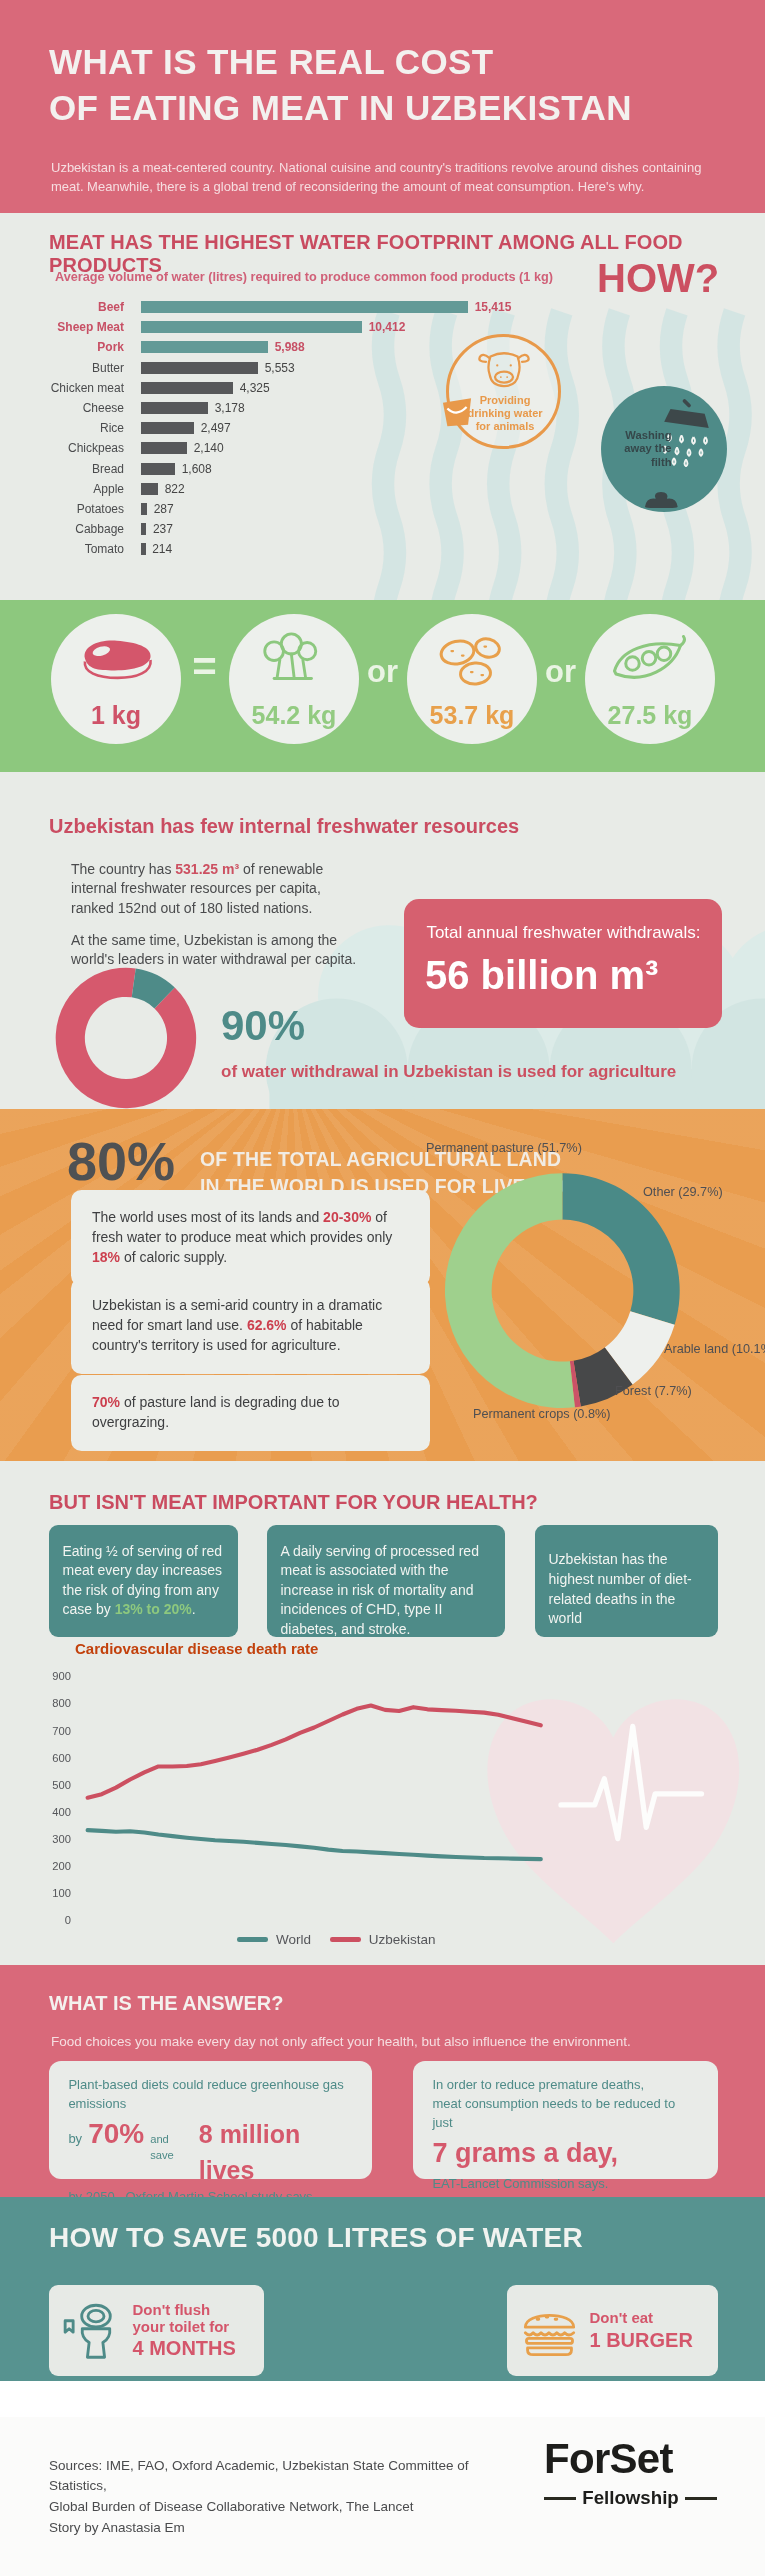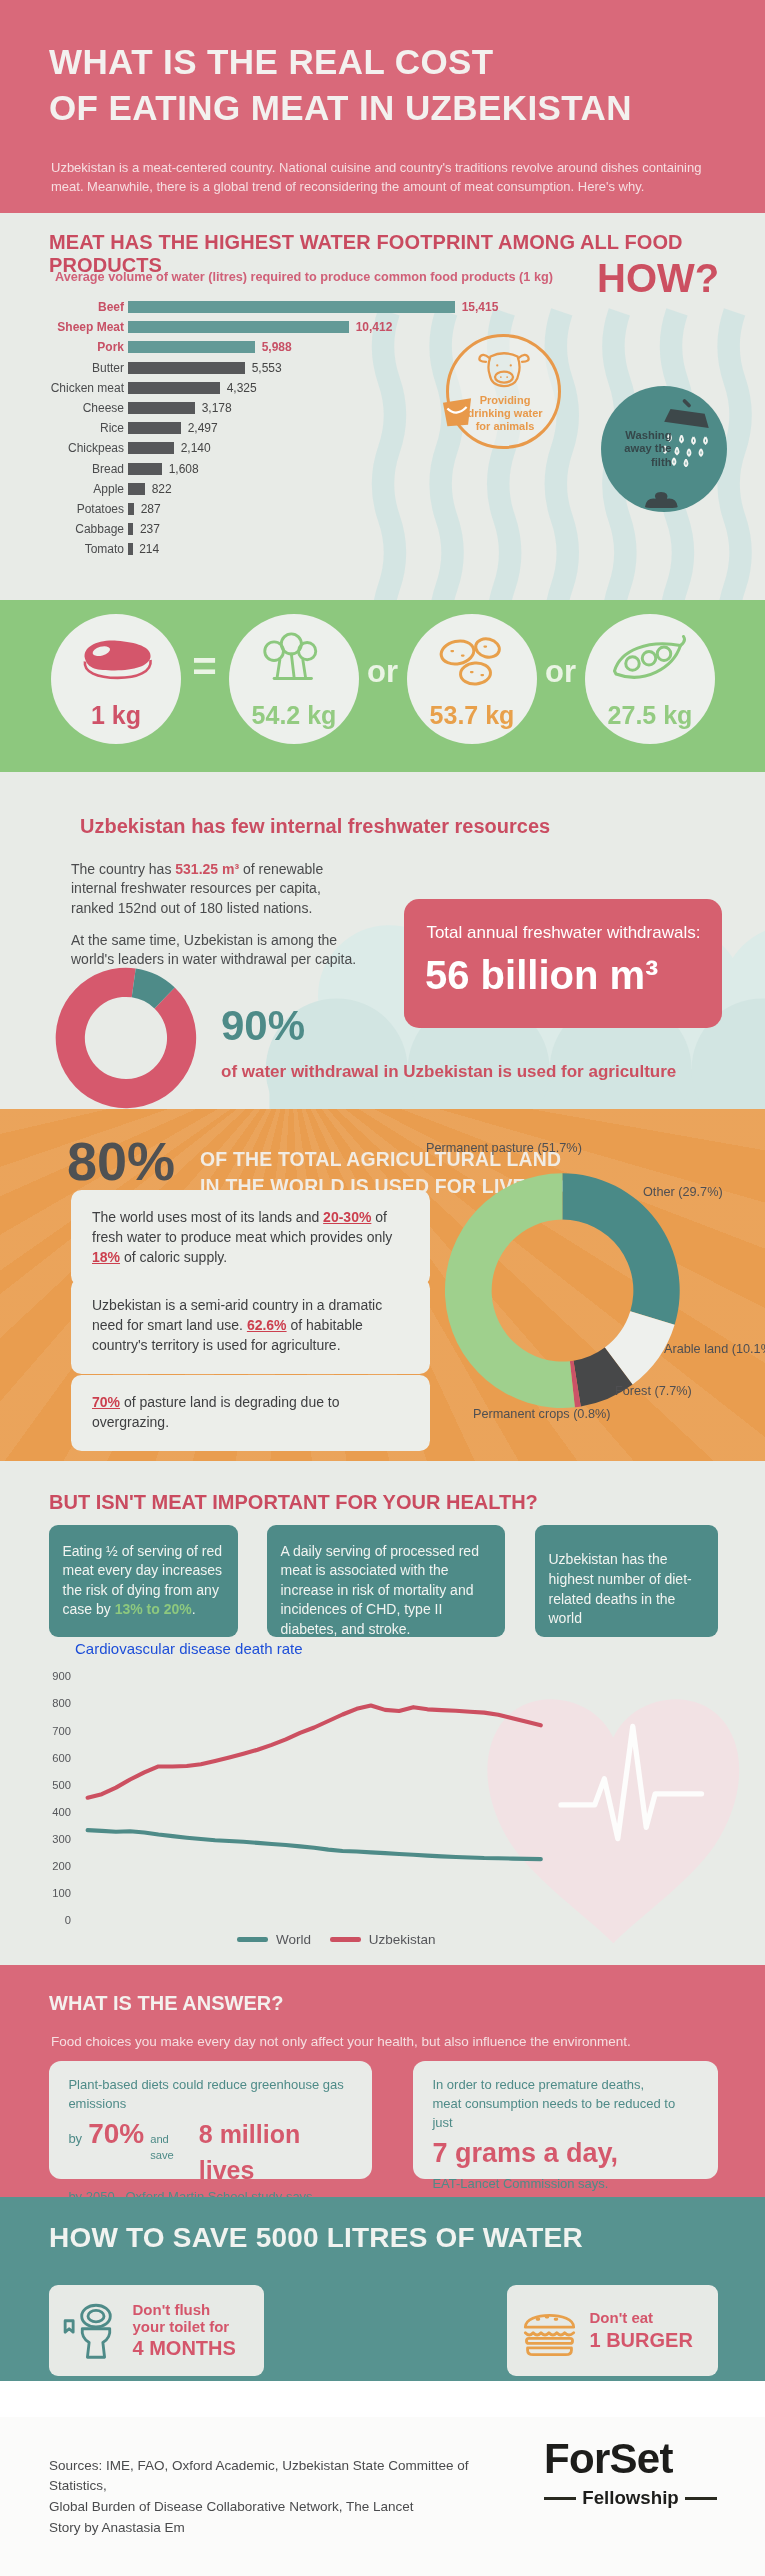--- a/index.html
+++ b/index.html
@@ -25,21 +25,21 @@
   .main-title{left:49px;top:39px;color:#f3f1ef;font-size:35px;font-weight:800;
               line-height:1.32;letter-spacing:0.4px;}
   .header-sub{left:51px;top:159px;width:658px;color:#f6dee1;font-size:13px;line-height:1.45;}
 
   
   .water-heading{left:49px;top:18px;color:#c94b60;font-size:20px;font-weight:800;letter-spacing:0.1px;}
   .water-sub{left:55px;top:57px;color:#d06078;font-size:12.7px;font-weight:700;}
   .how-label{left:597px;top:43px;color:#cc5061;font-size:40px;font-weight:800;}
   #bars{left:43px;top:84px;width:523px;height:269px;}
   .bar-row{position:absolute;left:0;height:20px;display:flex;align-items:center;}
-  .bar-label{width:81px;text-align:right;margin-right:4px;font-size:12px;color:#4a4b4d;}
+  .bar-label{width:81px;text-align:right;margin-right:17px;font-size:12px;color:#4a4b4d;}
   .bar-label.hl{color:#c75065;font-weight:700;}
   .bar{height:12px;}
   .bar-teal{background:#639a97;}
   .bar-gray{background:#57585a;}
   .bar-value{margin-left:6.7px;font-size:12px;color:#454545;}
   .bar-value.hl{color:#c75065;font-weight:700;}
   .circle{position:absolute;border-radius:50%;}
   #circle-providing{left:446px;top:121px;width:109px;height:109px;border:3.7px solid #e8994a;background:rgba(238,241,237,.55);}
   #circle-washing{left:601px;top:173px;width:126px;height:126px;background:#4e8b88;}
   #circle-growing{left:273px;top:247px;width:135px;height:135px;background:#d5596c;}
@@ -49,43 +49,43 @@
   #circle-growing .circle-text{left:12px;top:69px;width:69px;text-align:right;color:#a8d795;font-size:11.2px;}
 
   
   .eq-circle{position:absolute;top:13.5px;width:130px;height:130px;border-radius:50%;background:#edf0ec;}
   .eq-label{position:absolute;left:0;width:100%;bottom:13.5px;text-align:center;font-size:25px;font-weight:700;}
   .eq-sep{position:absolute;top:54px;width:45px;text-align:center;font-weight:800;color:#eaf4e4;}
   .eq-sep.eqs{font-size:42px;top:43px;}
   .eq-sep.ors{font-size:31px;}
 
   
-  .fresh-heading{left:49px;top:43px;color:#ca4d62;font-size:20px;font-weight:800;margin-left:31px;}
+  .fresh-heading{left:49px;top:43px;color:#ca4d62;font-size:20px;font-weight:800;}
   .fresh-p{left:71px;width:288px;font-size:14px;color:#4a4b4d;line-height:1.38;}
   .pinkb{color:#cc5061;font-weight:700;}
   #fresh-card{left:404px;top:127px;width:318px;height:129px;background:#d6606f;border-radius:15px;color:#fff;text-align:right;}
   .fresh-card-title{position:absolute;left:22.4px;top:24px;font-size:17px;}
   .fresh-card-value{position:absolute;left:21px;top:54px;font-size:40px;font-weight:800;}
   .pct-90{left:221px;top:230px;color:#4e8b88;font-size:42px;font-weight:800;}
   .pct-caption{left:221px;top:290px;color:#cc5061;font-size:17px;font-weight:800;}
 
   
   .land-pct{left:67px;top:21px;color:#4f5153;font-size:54px;font-weight:800;}
   .land-h{position:absolute;color:#f1ece4;font-size:19.4px;font-weight:800;letter-spacing:0.2px;}
   .land-box{position:absolute;left:71px;width:359px;background:#eceeea;border-radius:10.5px;
             padding:18px 21px;box-sizing:border-box;font-size:14px;color:#3e3f41;line-height:1.42;}
-  .red{color:#cc3f4e;font-weight:700;text-decoration:underline;}
+  .red{color:#cc3f4e;font-weight:700;}
   .donut-label{position:absolute;font-size:12.7px;color:#4f4f52;white-space:nowrap;}
 
   
   .health-heading{left:49px;top:30px;color:#ca4b60;font-size:20px;font-weight:800;}
   .health-box{position:absolute;top:64px;background:#4e8b88;border-radius:9px;color:#f2f4f1;
               padding:16.5px 13.5px;box-sizing:border-box;font-size:14px;line-height:1.4;}
   .greenb{color:#8dc87e;font-weight:700;}
-  .chart-title{left:75px;top:179px;color:#1d4ed8;font-size:15px;font-weight:400;}
+  .chart-title{left:75px;top:179px;color:#c2410c;font-size:15px;font-weight:700;}
   .ytick{position:absolute;width:43px;text-align:right;font-size:11.2px;color:#55565a;}
   #legend{left:0;top:471px;width:673px;display:flex;justify-content:center;gap:19.4px;align-items:center;}
   .legend-item{display:flex;align-items:center;gap:7.5px;font-size:13.5px;color:#55565a;}
   .legend-swatch{width:31px;height:4.5px;border-radius:2.2px;}
 
   
   .answer-heading{left:49px;top:27px;color:#f4f1ee;font-size:20px;font-weight:800;}
   .answer-sub{left:51px;top:69px;color:#f6dee1;font-size:13.5px;}
   .answer-card{position:absolute;top:96px;background:#e9ebe8;border-radius:12px;
                padding:15px 19.4px;box-sizing:border-box;color:#4e8b88;font-size:13px;line-height:1.45;}

